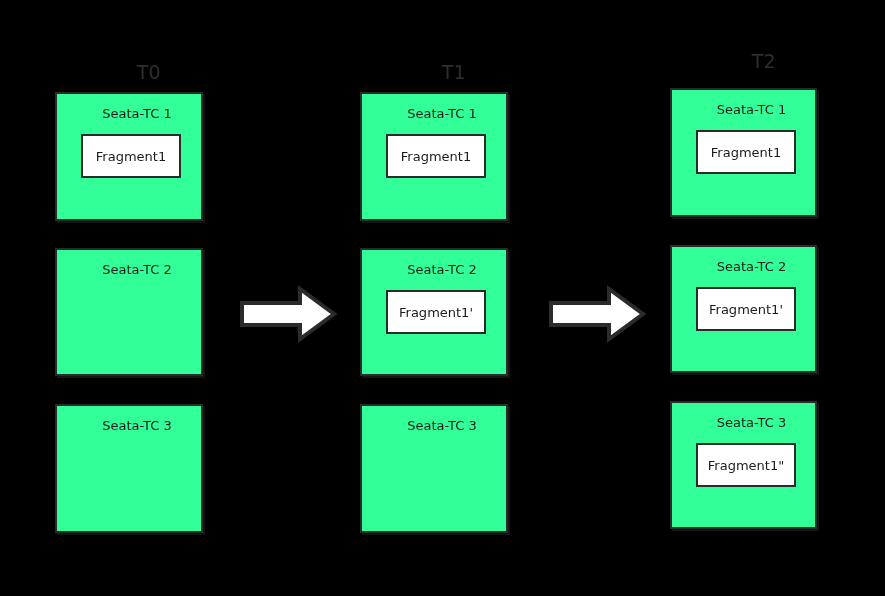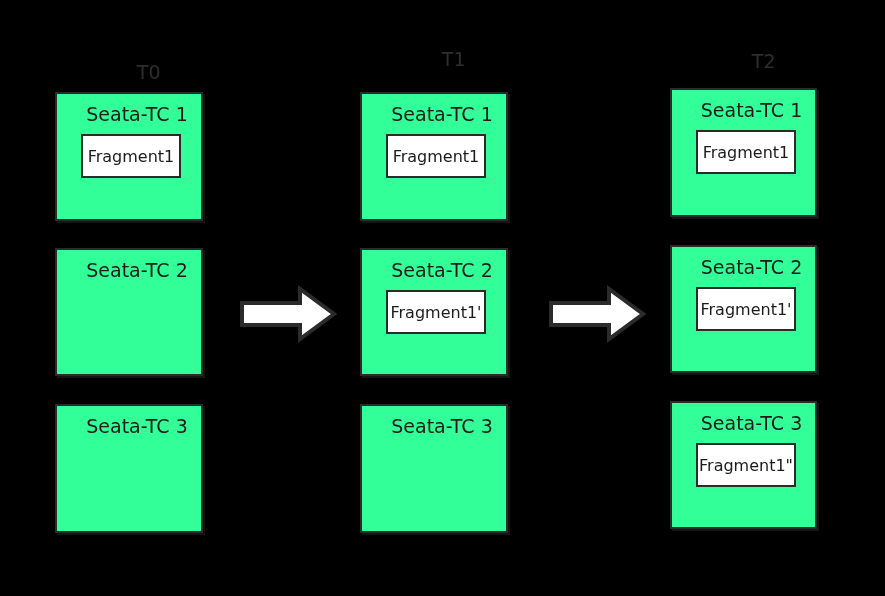--- a/index.html
+++ b/index.html
@@ -33,57 +33,57 @@
     border: 2px solid #2b2b2b;
     box-shadow: 2px 2px 0 0 #151515;
   }
   .tc-title {
     position: absolute;
     left: 16px;
     right: 0;
     top: 12px;
     text-align: center;
     color: #1b1b1b;
-    font-size: 19px;
+    font-size: 13px;
     line-height: 16px;
     white-space: nowrap;
     font-family: "DejaVu Sans", "Liberation Sans", sans-serif;
   }
   .frag-box {
     position: absolute;
     box-sizing: border-box;
     background: #ffffff;
     border: 2px solid #2b2b2b;
     left: 24px;
     top: 40px;
     width: 100px;
     height: 44px;
     display: flex;
     align-items: center;
     justify-content: center;
   }
   .frag-label {
     color: #1b1b1b;
-    font-size: 16px;
+    font-size: 13px;
     line-height: 15px;
     white-space: nowrap;
     font-family: "DejaVu Sans", "Liberation Sans", sans-serif;
   }
   .arrow {
     position: absolute;
   }
   .arrow svg { display: block; }
 </style>
 </head>
 <body>
 
 <div id="canvas">
 
   <div class="col-label" style="left:95px; top:65px; width:66px;">T0</div>
-  <div class="col-label" style="left:400px; top:52px; width:66px;">T1</div>
+  <div class="col-label" style="left:400px; top:65px; width:66px;">T1</div>
   <div class="col-label" style="left:710px; top:54px; width:66px;">T2</div>
 
   <div class="tc-box" style="left:55px; top:92px; width:148px; height:129px;">
     <div class="tc-title">Seata-TC 1</div>
     <div class="frag-box">
       <span class="frag-label">Fragment1</span>
     </div>
   </div>
 
   <div class="tc-box" style="left:55px; top:248px; width:148px; height:128px;">

